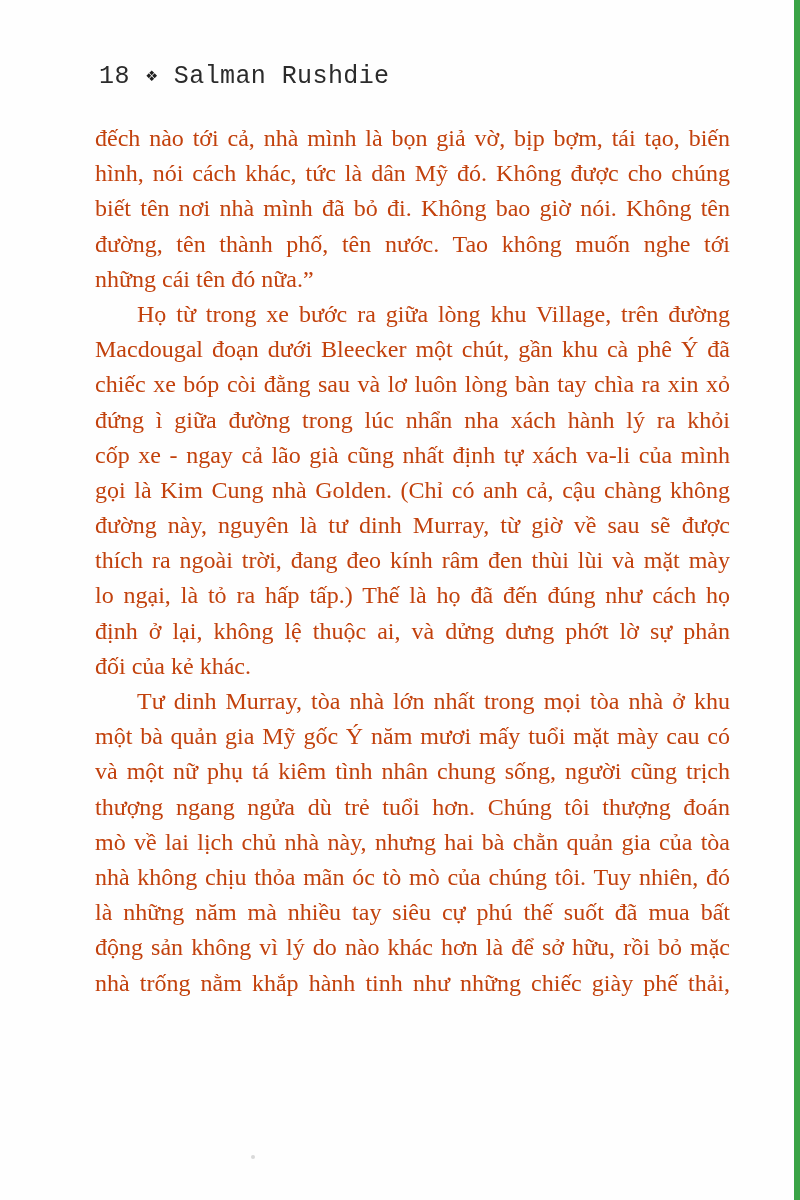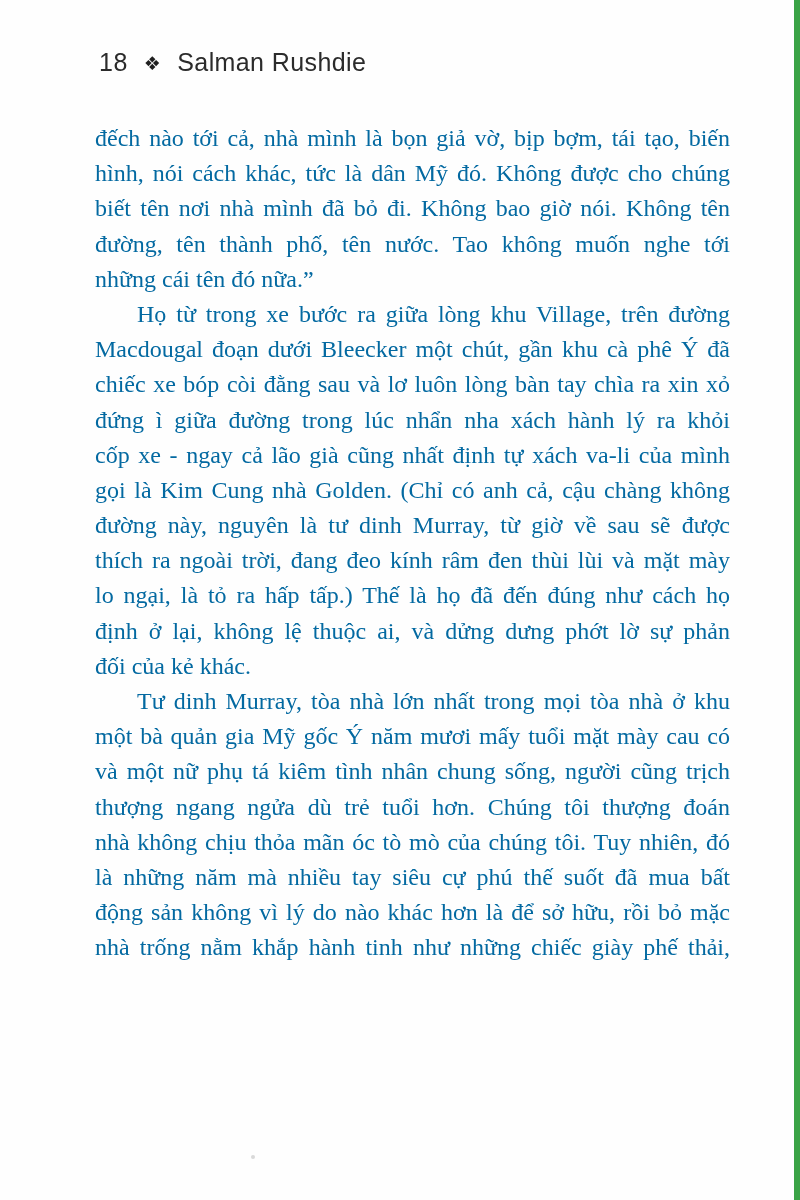--- a/index.html
+++ b/index.html
@@ -5,25 +5,24 @@
   html, body { margin: 0; padding: 0; }
   body { width: 800px; height: 1200px; overflow: hidden; background: #ffffff; }
   .page {
     position: relative;
     width: 800px; height: 1200px;
     background: #fefefe;
     font-family: "Liberation Serif", "DejaVu Serif", serif;
   }
   .running-header {
     position: absolute;
-    left: 99px; top: 48px;
+    left: 99px; top: 62px;
     display: flex;
-    align-items: center;
     gap: 16px;
-    font-family: Liberation Sans, sans-serif;
+    font-family: Liberation Mono, monospace;
     font-size: 25px;
     color: #2b2b2b;
     letter-spacing: 0.4px;
     white-space: nowrap;
   }
   .running-header .page-number { letter-spacing: 0.5px; }
   .running-header .ornament {
     font-size: 19px;
     color: #1f1f1f;
     transform: translateY(1px);
@@ -63,41 +62,42 @@
 <body>
 
 <div class="page">
 
   <div class="running-header">
     <span class="page-number">18</span>
     <span class="ornament">❖</span>
     <span class="author">Salman Rushdie</span>
   </div>
 
-  <div class="text-block" style="color: #0369a1;">
+  <div class="text-block" style="color: #c2410c;">
       <div class="line j">đếch nào tới cả, nhà mình là bọn giả vờ, bịp bợm, tái tạo, biến</div>
       <div class="line j">hình, nói cách khác, tức là dân Mỹ đó. Không được cho chúng</div>
       <div class="line j">biết tên nơi nhà mình đã bỏ đi. Không bao giờ nói. Không tên</div>
       <div class="line j">đường, tên thành phố, tên nước. Tao không muốn nghe tới</div>
       <div class="line">những cái tên đó nữa.”</div>
       <div class="line j ind">Họ từ trong xe bước ra giữa lòng khu Village, trên đường</div>
       <div class="line j">Macdougal đoạn dưới Bleecker một chút, gần khu cà phê Ý đã</div>
       <div class="line j">chiếc xe bóp còi đằng sau và lơ luôn lòng bàn tay chìa ra xin xỏ</div>
       <div class="line j">đứng ì giữa đường trong lúc nhẩn nha xách hành lý ra khỏi</div>
       <div class="line j">cốp xe - ngay cả lão già cũng nhất định tự xách va-li của mình</div>
       <div class="line j">gọi là Kim Cung nhà Golden. (Chỉ có anh cả, cậu chàng không</div>
       <div class="line j">đường này, nguyên là tư dinh Murray, từ giờ về sau sẽ được</div>
       <div class="line j">thích ra ngoài trời, đang đeo kính râm đen thùi lùi và mặt mày</div>
       <div class="line j">lo ngại, là tỏ ra hấp tấp.) Thế là họ đã đến đúng như cách họ</div>
       <div class="line j">định ở lại, không lệ thuộc ai, và dửng dưng phớt lờ sự phản</div>
       <div class="line">đối của kẻ khác.</div>
       <div class="line j ind">Tư dinh Murray, tòa nhà lớn nhất trong mọi tòa nhà ở khu</div>
       <div class="line j">một bà quản gia Mỹ gốc Ý năm mươi mấy tuổi mặt mày cau có</div>
       <div class="line j">và một nữ phụ tá kiêm tình nhân chung sống, người cũng trịch</div>
       <div class="line j">thượng ngang ngửa dù trẻ tuổi hơn. Chúng tôi thượng đoán</div>
+      <div class="line j">mò về lai lịch chủ nhà này, nhưng hai bà chằn quản gia của tòa</div>
       <div class="line j">nhà không chịu thỏa mãn óc tò mò của chúng tôi. Tuy nhiên, đó</div>
       <div class="line j">là những năm mà nhiều tay siêu cự phú thế suốt đã mua bất</div>
       <div class="line j">động sản không vì lý do nào khác hơn là để sở hữu, rồi bỏ mặc</div>
       <div class="line j">nhà trống nằm khắp hành tinh như những chiếc giày phế thải,</div>
     </div>
 
   <div class="book-edge" style="background: rgb(58, 163, 70);"></div>
 
   <div class="speck"></div>
 

